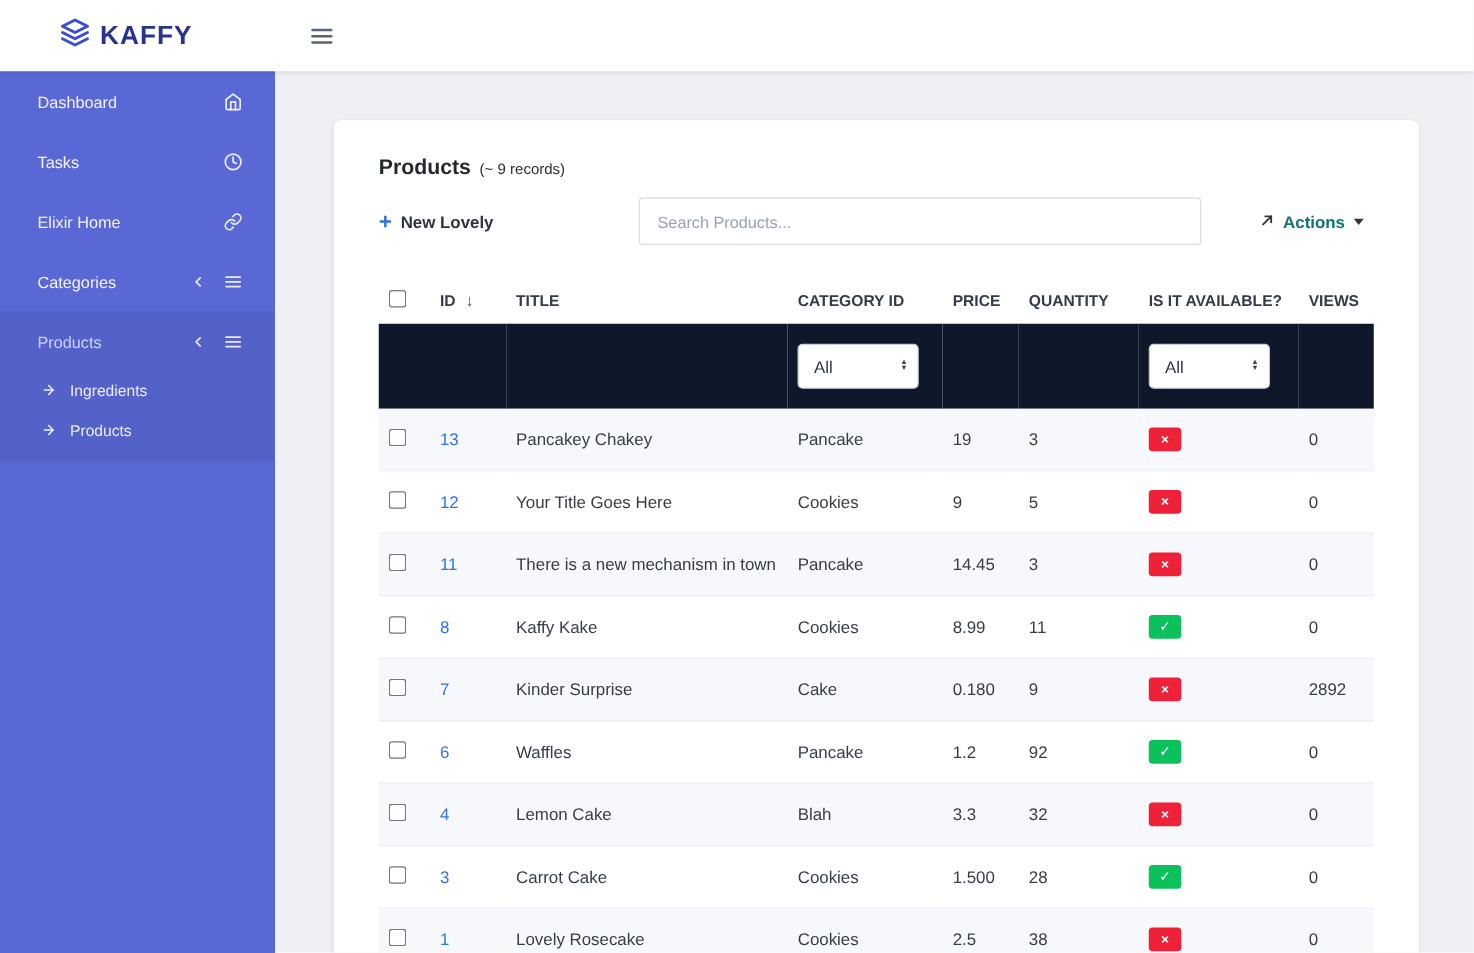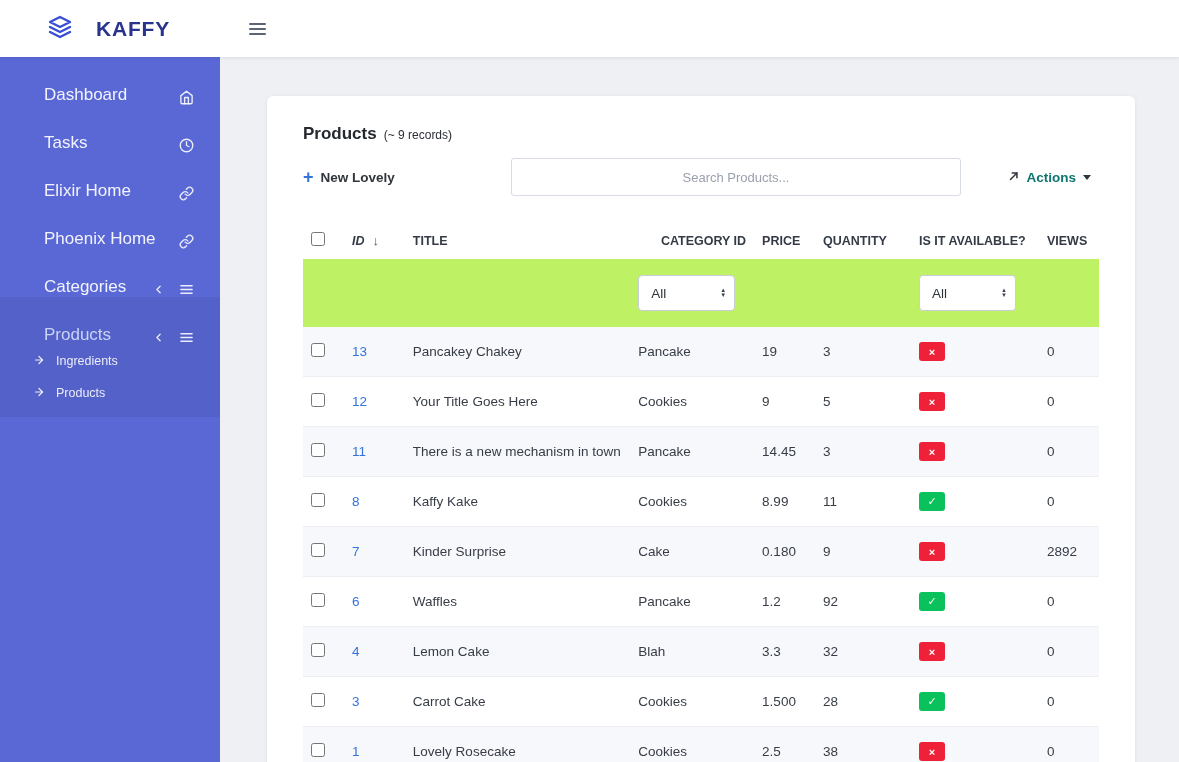--- a/index.html
+++ b/index.html
@@ -10,33 +10,33 @@
     color: #333;
   }
 
   
   .topbar {
     position: fixed; top: 0; left: 0; right: 0; height: 57px;
     background: #ffffff;
     box-shadow: 0 1px 3px rgba(30,40,90,0.10);
     display: flex; align-items: center; z-index: 20;
   }
-  .logo-zone { width: 220px; display: flex; align-items: center; padding-left: 48px; gap: 24px; }
+  .logo-zone { width: 220px; display: flex; align-items: center; padding-left: 48px; gap: 8px; }
   .brand-text { font-size: 21px; font-weight: 800; letter-spacing: 0.8px; color: #28338f; }
   .hamburger { margin-left: 27px; cursor: pointer; padding: 4px 2px; }
   .hamburger span { display: block; width: 17px; height: 2px; background: #5a6474; margin: 3px 0; border-radius: 1px; }
 
   
   .sidebar {
     position: fixed; top: 57px; left: 0; bottom: 0; width: 220px;
     background: #5a68d6; z-index: 10;
   }
   .side-item {
-    height: 48px; display: flex; align-items: flex-end; justify-content: space-between;
-    padding: 0 26px 0 44px; color: rgba(255,255,255,0.92); font-size: 17px;
+    height: 48px; display: flex; align-items: center; justify-content: space-between;
+    padding: 0 26px 0 30px; color: rgba(255,255,255,0.92); font-size: 13px;
     cursor: pointer; text-decoration: none;
   }
   .side-item .icons { display: flex; align-items: center; gap: 14px; color: rgba(255,255,255,0.88); }
   .side-item svg { display: block; }
   .group-active { background: rgba(0,0,0,0.06); padding-bottom: 8px; }
   .group-active .side-item .lbl { color: #c9d3f6; }
   .sub-item {
     height: 32px; display: flex; align-items: center; gap: 11px;
     padding-left: 33px; color: rgba(255,255,255,0.88); font-size: 12.5px;
     cursor: pointer; text-decoration: none;
@@ -58,52 +58,51 @@
   .new-product {
     width: 208px; display: flex; align-items: center;
     font-size: 13.5px; font-weight: 700; color: #30353c;
     cursor: pointer; text-decoration: none;
   }
   .new-product .plus { color: #3273dc; font-size: 18px; font-weight: 700; margin-right: 7px; line-height: 1; }
   .search-input {
     width: 450px; height: 38px; border: 1px solid #d8dce4; border-radius: 3px;
     padding: 0 14px; font-size: 13px; color: #b91c1c; outline: none;
     font-family: inherit;
-    text-align: center;
   }
   .search-input::placeholder { color: #9aa1ad; }
   .actions-btn {
     margin-left: auto; margin-right: 8px; display: flex; align-items: center;
     font-size: 13.5px; font-weight: 700; color: #0f766e; cursor: pointer; text-decoration: none;
   }
   .actions-btn svg { margin-right: 5px; }
   .caret-down {
     display: inline-block; width: 0; height: 0; margin-left: 7px;
     border-left: 4px solid transparent; border-right: 4px solid transparent;
     border-top: 5px solid #30353c;
   }
 
   
   table { width: 100%; border-collapse: collapse; margin-top: 26px; }
   th {
     text-align: left; font-size: 12.5px; font-weight: 700; color: #343b46;
     padding: 10px 8px; white-space: nowrap;
   }
-  th.sortable { cursor: pointer; font-style: italic; }
+  th.sortable { cursor: pointer; }
   .sort-glyph { font-weight: 400; color: #4a515c; margin-left: 8px; font-size: 13px; }
   .col-cb { width: 41px; }
   .col-id { width: 61px; }
   .col-title { width: 226px; }
-  .col-cat { width: 124px; text-align: right; }
+  .col-cat { width: 124px; }
   .col-price { width: 61px; }
   .col-qty { width: 96px; }
   .col-avail { width: 128px; }
   .col-views { width: 60px; }
 
-  tr.filter-row td { background: #bef264; padding: 16px 8px; }
+  tr.filter-row td { background: #0f172a; padding: 16px 8px; }
 
   .select-wrap { position: relative; display: inline-block; }
   .select-wrap::after {
     content: "\25B2\A\25BC"; white-space: pre; font-size: 6px; line-height: 5px;
     position: absolute; right: 9px; top: 50%; transform: translateY(-50%);
     color: #3c424c; pointer-events: none; text-align: center;
   }
   .select-wrap select {
     -webkit-appearance: none; appearance: none;
     width: 97px; height: 36px; padding: 0 26px 0 12px;
@@ -166,31 +165,20 @@
         <span>
       <svg width="15" height="15" viewBox="0 0 24 24" fill="none" stroke="currentColor" stroke-width="2.2" stroke-linecap="round" stroke-linejoin="round">
             <circle cx="12" cy="12" r="10"></circle>
             <polyline points="12 6 12 12 16 14"></polyline>
           </svg>
     </span>
       </span>
   </a>
   <a class="side-item">
     <span class="lbl">Elixir Home</span>
-    <span class="icons">
-        <span>
-      <svg width="15" height="15" viewBox="0 0 24 24" fill="none" stroke="currentColor" stroke-width="2.2" stroke-linecap="round" stroke-linejoin="round">
-            <path d="M10 13a5 5 0 0 0 7.54.54l3-3a5 5 0 0 0-7.07-7.07l-1.72 1.71"></path>
-            <path d="M14 11a5 5 0 0 0-7.54-.54l-3 3a5 5 0 0 0 7.07 7.07l1.71-1.71"></path>
-          </svg>
-    </span>
-      </span>
-  </a>
-  <a class="side-item">
-    <span class="lbl">Phoenix Home</span>
     <span class="icons">
         <span>
       <svg width="15" height="15" viewBox="0 0 24 24" fill="none" stroke="currentColor" stroke-width="2.2" stroke-linecap="round" stroke-linejoin="round">
             <path d="M10 13a5 5 0 0 0 7.54.54l3-3a5 5 0 0 0-7.07-7.07l-1.72 1.71"></path>
             <path d="M14 11a5 5 0 0 0-7.54-.54l-3 3a5 5 0 0 0 7.07 7.07l1.71-1.71"></path>
           </svg>
     </span>
       </span>
   </a>
   <a class="side-item">

